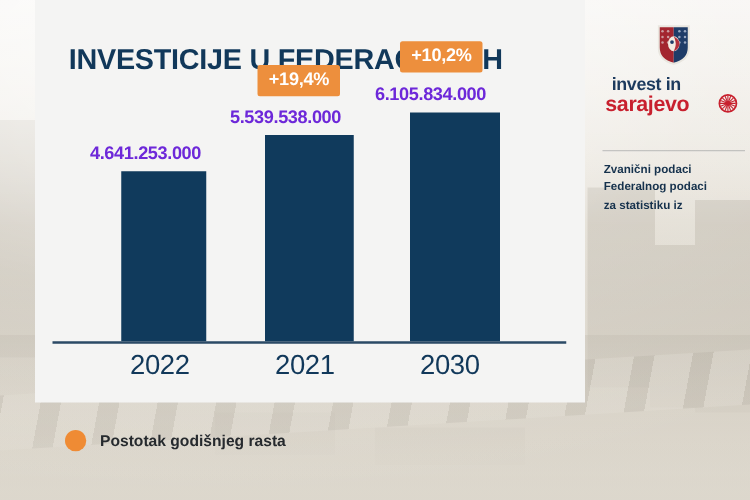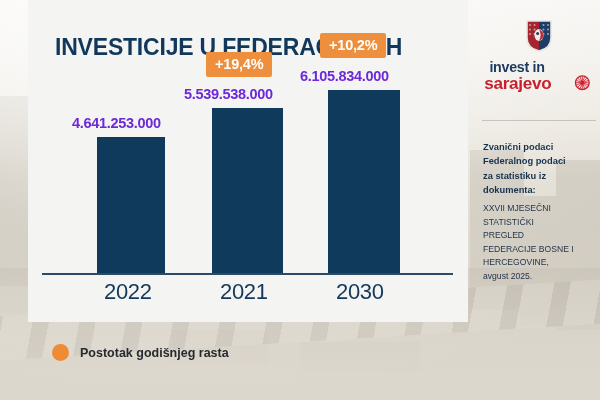--- a/index.html
+++ b/index.html
@@ -191,21 +191,20 @@
     left: 4px;
     top: 120px;
     width: 114px;
     height: 1px;
     background: rgba(40,48,58,0.22);
   }
   .panel-block {
     position: absolute;
     left: 5px;
     width: 116px;
-    margin-top: 12px;
   }
   .panel-strong {
     top: 128px;
     font-size: 9.3px;
     font-weight: bold;
     line-height: 1.55;
     color: #16324d;
   }
   .panel-regular {
     top: 190px;
@@ -327,26 +326,17 @@
         </g>
       </svg>
     </div>
 
     <div class="panel-divider"></div>
 
     <div class="panel-block panel-strong">
       <span class="panel-line">Zvanični podaci</span>
       <span class="panel-line">Federalnog podaci</span>
       <span class="panel-line">za statistiku iz</span>
-      <span class="panel-line">dokumenta:</span>
-    </div>
-
-    <div class="panel-block panel-regular">
-      <span class="panel-line">XXVII MJESEČNI</span>
-      <span class="panel-line">STATISTIČKI</span>
-      <span class="panel-line">PREGLED</span>
-      <span class="panel-line">FEDERACIJE BOSNE I</span>
-      <span class="panel-line">HERCEGOVINE,</span>
-      <span class="panel-line">avgust 2025.</span>
-    </div>
+    </div>
+
   </div>
 
 </div>
 
 </body></html>

